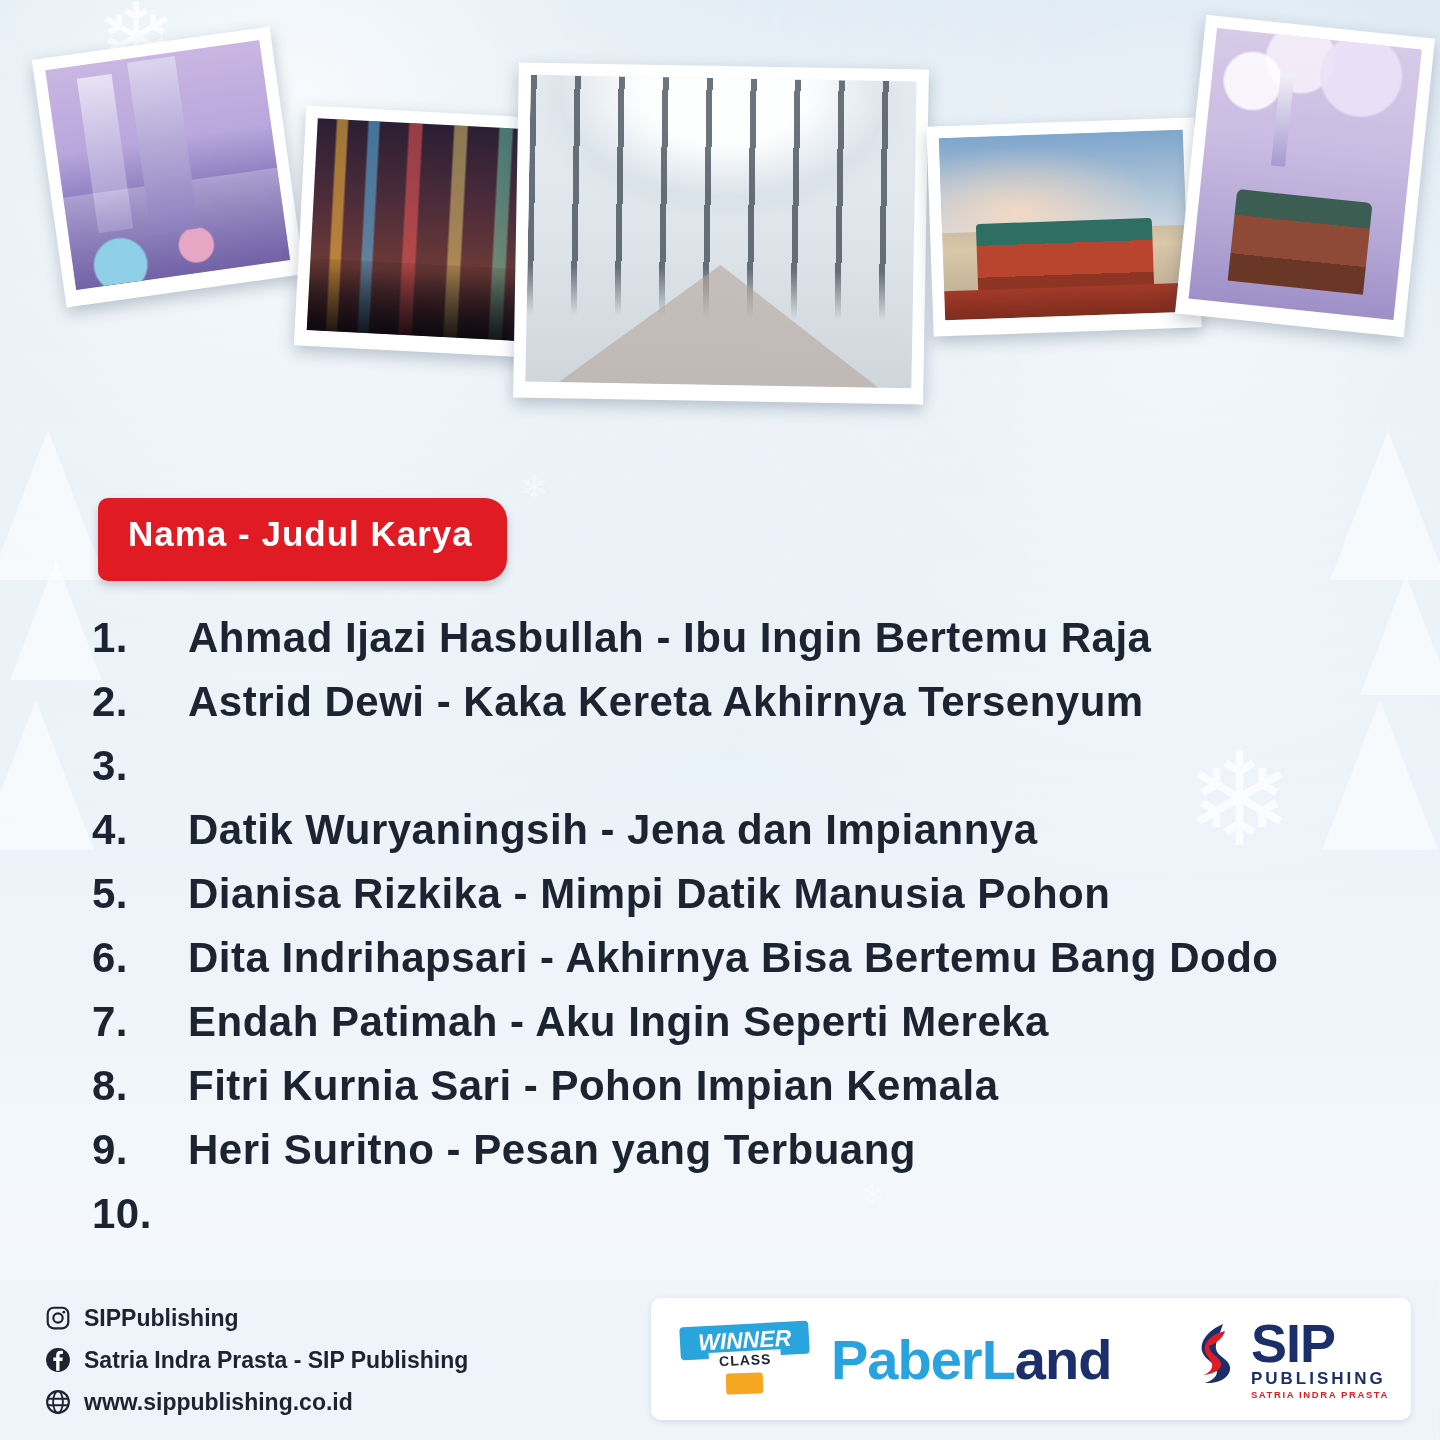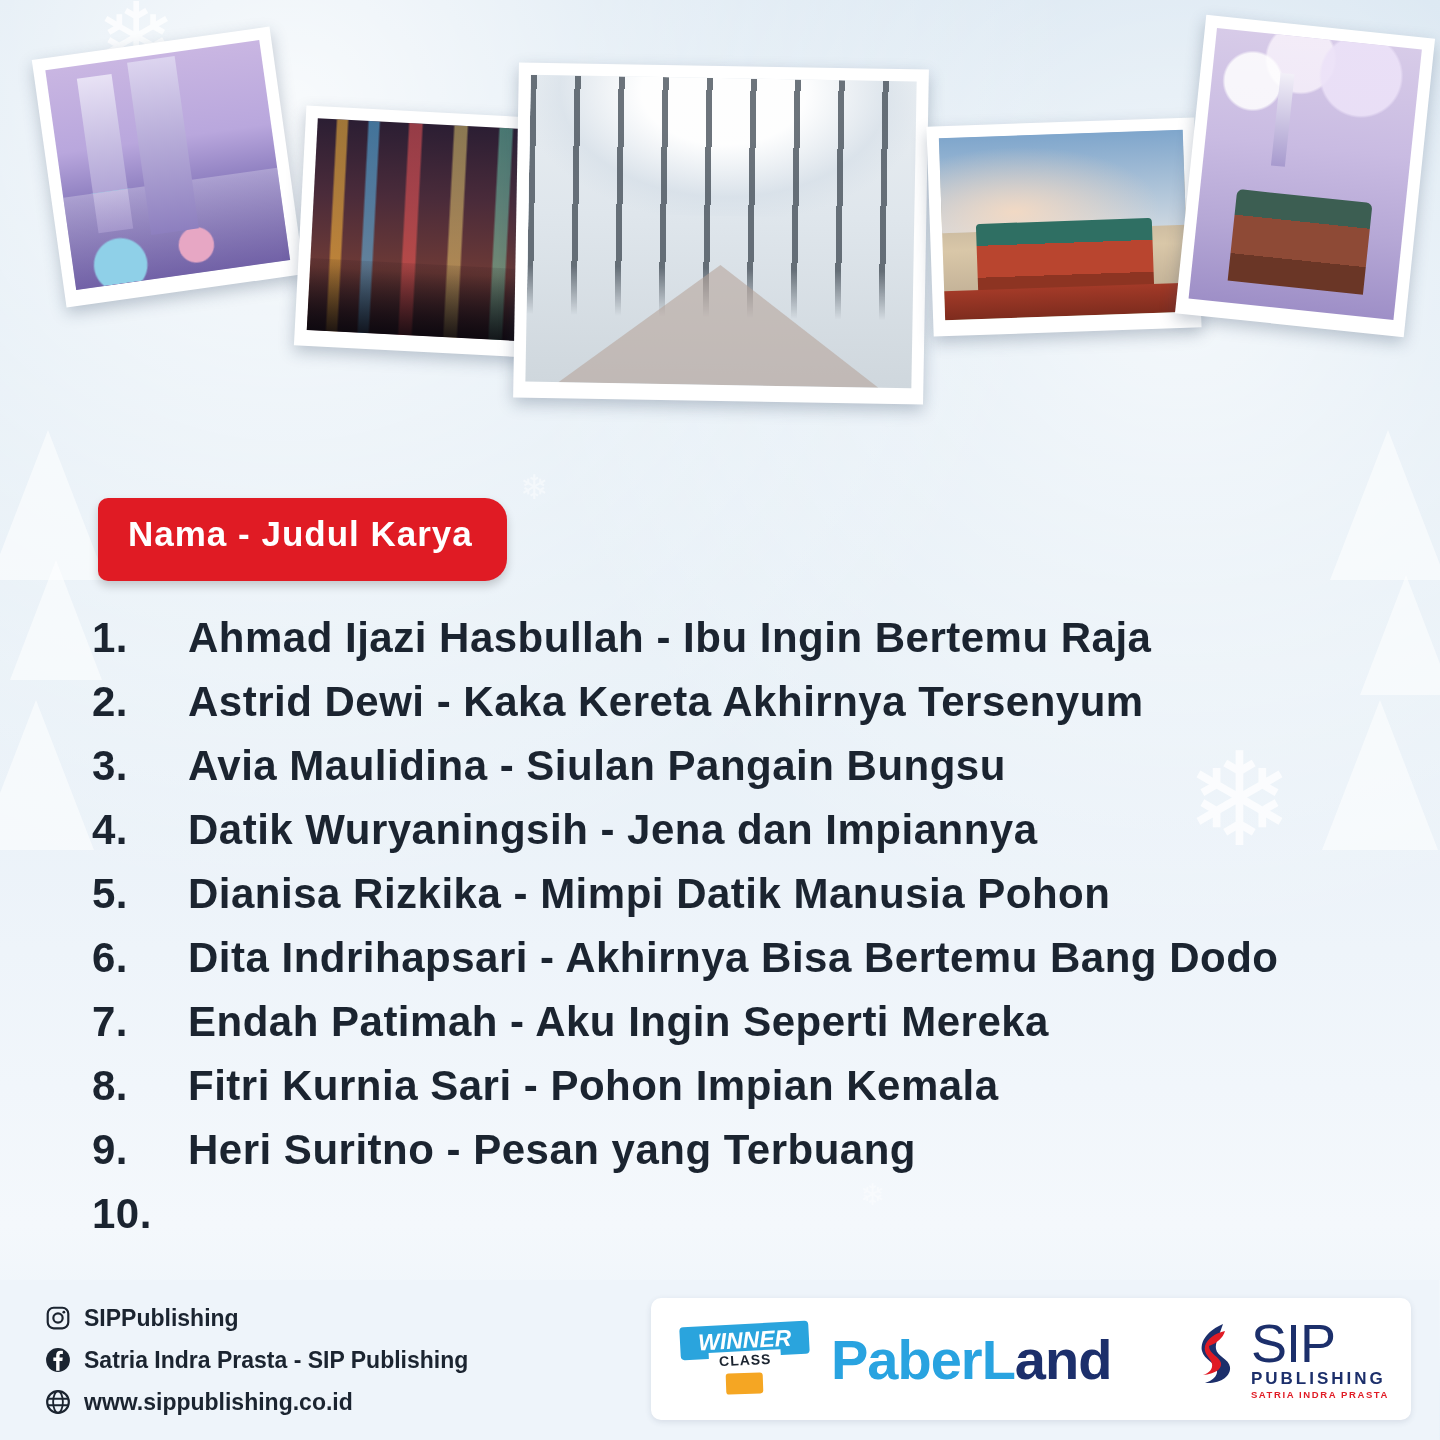--- a/index.html
+++ b/index.html
@@ -242,21 +242,21 @@
   .paberland .p1 { color: #29a3e0; }
   .paberland .p2 { color: #1c2f6b; }
   .sip {
     margin-left: auto; margin-right: 22px;
     display: flex; align-items: center;
   }
   .sip-mark {
     width: 52px; height: 78px; margin-right: 10px;
     position: relative;
   }
-  .sip-text .s1 { font-size: 54px; font-weight: normal; color: #1c2f6b; line-height: 0.95; letter-spacing: -1px;}
+  .sip-text .s1 { font-size: 54px; font-weight: bold; color: #1c2f6b; line-height: 0.95; letter-spacing: -1px;}
   .sip-text .s2 { font-size: 17px; font-weight: bold; color: #1c2f6b; letter-spacing: 3px; }
   .sip-text .s3 { font-size: 9.5px; font-weight: bold; color: #e01b24; letter-spacing: 1.6px; }
 </style>
 </head>
 <body>
 
 <div class="canvas">
 
   <div class="tree" style="left:-10px; top:430px;"></div>
   <div class="tree t2" style="left:10px; top:560px;"></div>
@@ -317,21 +317,20 @@
     <div class="row">
       <span class="num">1.</span>
       <span class="entry">Ahmad Ijazi Hasbullah - Ibu Ingin Bertemu Raja</span>
     </div>
     <div class="row">
       <span class="num">2.</span>
       <span class="entry">Astrid Dewi - Kaka Kereta Akhirnya Tersenyum</span>
     </div>
     <div class="row">
       <span class="num">3.</span>
-      <span class="entry">Avia Maulidina - Siulan Pangain Bungsu</span>
     </div>
     <div class="row">
       <span class="num">4.</span>
       <span class="entry">Datik Wuryaningsih - Jena dan Impiannya</span>
     </div>
     <div class="row">
       <span class="num">5.</span>
       <span class="entry">Dianisa Rizkika - Mimpi Datik Manusia Pohon</span>
     </div>
     <div class="row">

